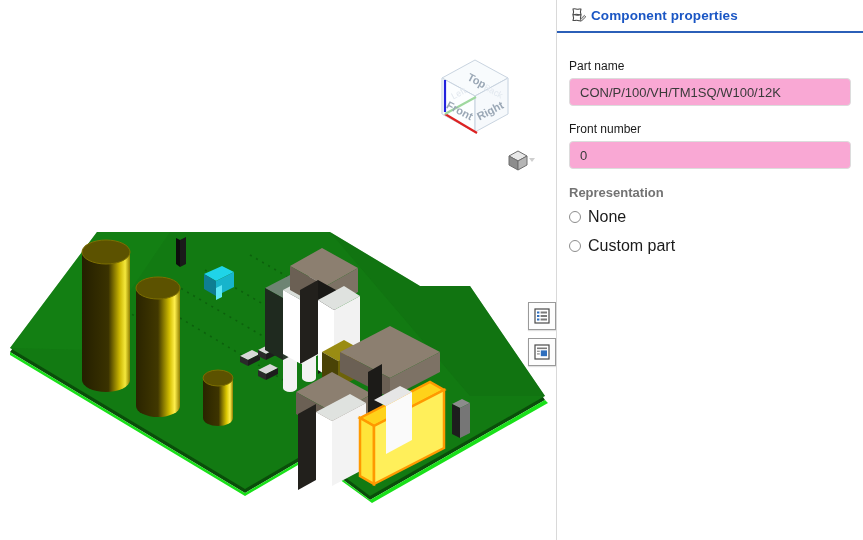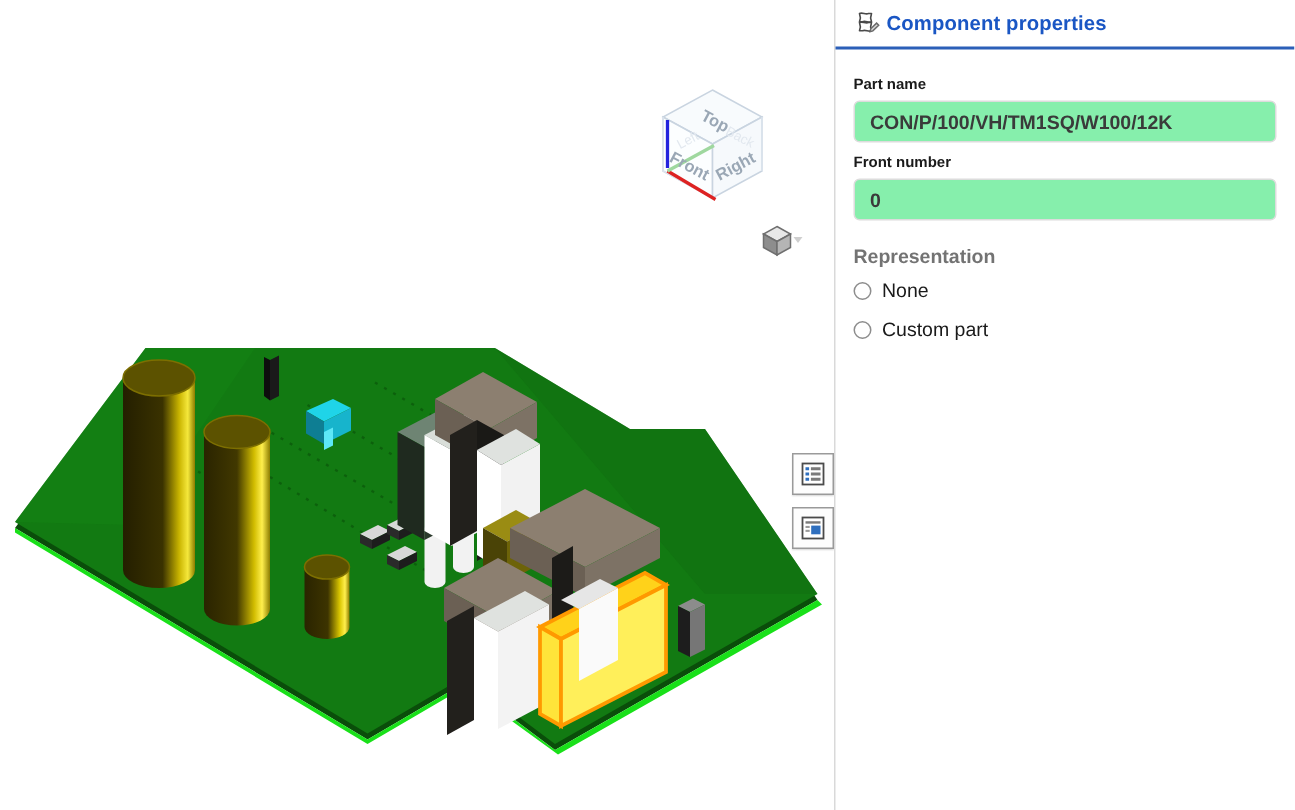--- a/index.html
+++ b/index.html
@@ -49,39 +49,38 @@
   }
   .panel-header .hdr-title{
     flex:1 1 auto;
     color:#1a56c4;font-size:13.5px;font-weight:bold;
     letter-spacing:.1px;margin-right:26px;
   }
 
   .panel-body{padding:10px 12px 0 12px;}
 
   .field-label{
-    font-size:10px;font-weight:bold;color:#1a1a1a;
-    margin:8px 0 5px 0;
+    font-size:12px;font-weight:normal;color:#1a1a1a;
+    margin:16px 0 5px 0;
   }
   .text-field{
     height:28px;box-sizing:border-box;
-    background:#86efac;border:1px solid #dcdcdc;border-radius:4px;
+    background:#f9a8d4;border:1px solid #dcdcdc;border-radius:4px;
     display:flex;align-items:center;padding:0 10px;
     font-size:13px;color:#3a3a3a;
     cursor:text;
-    font-weight:bold;
   }
   .section-label{
     font-size:13px;font-weight:bold;color:#737373;
     margin:16px 0 8px 0;
   }
   .radio-row{
     display:flex;align-items:center;gap:7px;
     margin:0 0 11px 0;cursor:pointer;
-    font-size:13px;color:#1a1a1a;
+    font-size:16px;color:#1a1a1a;
   }
   .radio{
     width:12px;height:12px;border-radius:50%;
     border:1px solid #8d8d8d;background:#fff;
     box-sizing:border-box;flex:0 0 auto;position:relative;
   }
   .radio.on{border:1px solid #1b55c0;background:#fff;}
   .radio.on::after{
     content:"";position:absolute;left:2px;top:2px;
     width:6px;height:6px;border-radius:50%;background:#1b55c0;

